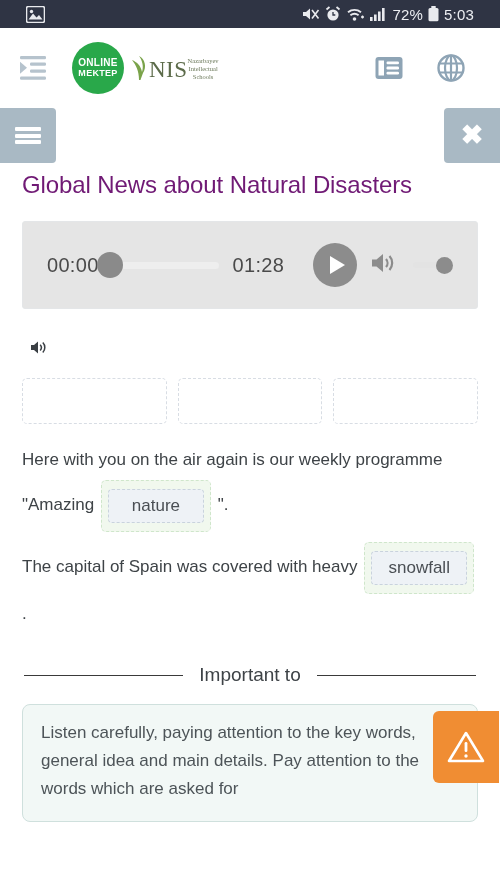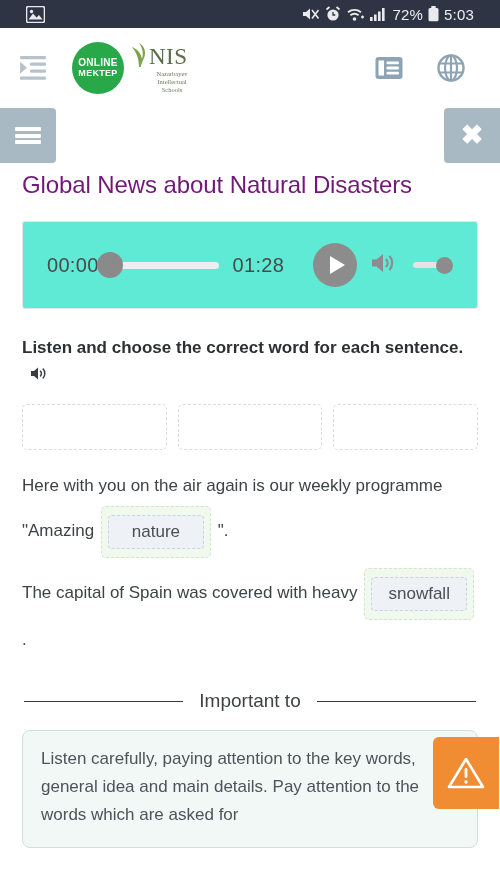--- a/index.html
+++ b/index.html
@@ -35,21 +35,21 @@
   .logos { display: flex; align-items: center; gap: 6px; margin-left: 22px; }
   .logo-circle {
     width: 52px; height: 52px; border-radius: 50%;
     background: #29a84a;
     display: flex; flex-direction: column;
     align-items: center; justify-content: center;
     color: #ffffff;
   }
   .logo-circle .l1 { font-size: 10px; font-weight: bold; letter-spacing: .3px; line-height: 11px; }
   .logo-circle .l2 { font-size: 9px; font-weight: bold; letter-spacing: .3px; line-height: 11px; }
-  .logo-nis { display: flex; flex-direction: column; align-items: flex-end; line-height: 1; }
+  .logo-nis { display: flex; align-items: center; line-height: 1; }
   .logo-nis .nis-main { display: flex; align-items: flex-end; gap: 1px; }
   .logo-nis .nis-txt {
     font-family: "Liberation Serif", serif;
     font-size: 23px; color: #5c6b4a; letter-spacing: .5px;
   }
   .logo-nis .nis-sub {
     font-family: "Liberation Serif", serif;
     font-size: 6.5px; color: #6d7a5c; text-align: center; line-height: 8px; margin-top: 2px;
   }
   .hdr-right { margin-left: auto; display: flex; align-items: center; gap: 28px; padding-right: 16px; }
@@ -81,21 +81,21 @@
     letter-spacing: -.1px;
   }
 
   
   .player {
     border: 1px solid #e4e6e8;
     border-radius: 3px;
     height: 88px;
     display: flex; align-items: center;
     padding: 0 24px;
-    background: #5eead4;
+    background: #e5e5e5;
   }
   .time { font-size: 20px; color: #4a4a4a; letter-spacing: .3px; }
   .seek-wrap { position: relative; flex: 0 0 auto; width: 118px; height: 18px; display: flex; align-items: center; margin-left: 2px; }
   .seek-track { position: absolute; left: 0; right: 0; height: 7px; background: #eeeeee; border-radius: 4px; }
   .seek-thumb { position: absolute; left: -4px; width: 26px; height: 26px; border-radius: 50%; background: #8a8a8a; }
   .time-total { margin-left: 14px; }
   .player-right { margin-left: auto; display: flex; align-items: center; gap: 14px; }
   .play-btn {
     width: 44px; height: 44px; border-radius: 50%;
     background: #8c8c8c; display: flex; align-items: center; justify-content: center;
@@ -331,21 +331,20 @@
         </svg>
       </div>
       <div class="vol-wrap">
         <div class="vol-track"></div>
         <div class="vol-thumb"></div>
       </div>
     </div>
   </div>
 
   <div class="instruction">
-    <span>Listen and choose the correct word for each sentence.</span>
     <span class="spk">
       <svg width="19" height="17" viewBox="0 0 19 17">
         <path d="M1 6 h3 L8 2.5 v12 L4 11 H1 Z" fill="#3a3f44"></path>
         <path d="M10.2 5.8 A4.2 4.2 0 0 1 10.2 11.4" stroke="#3a3f44" stroke-width="1.5" fill="none"></path>
         <path d="M12.8 3.6 A7.2 7.2 0 0 1 12.8 13.6" stroke="#3a3f44" stroke-width="1.5" fill="none"></path>
       </svg>
     </span>
   </div>
 
   <div class="wordbank">

